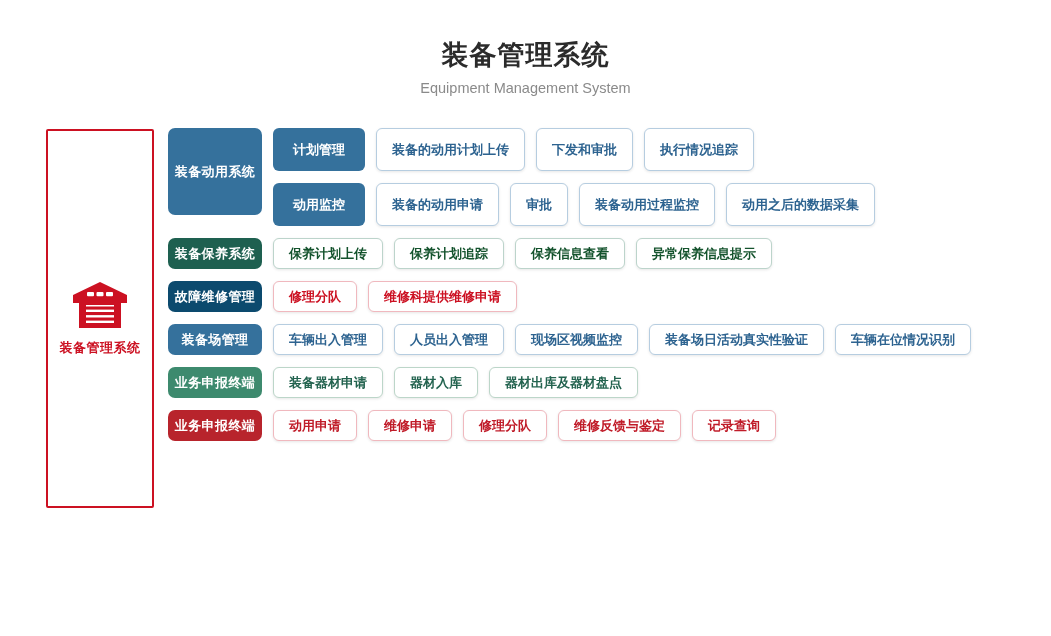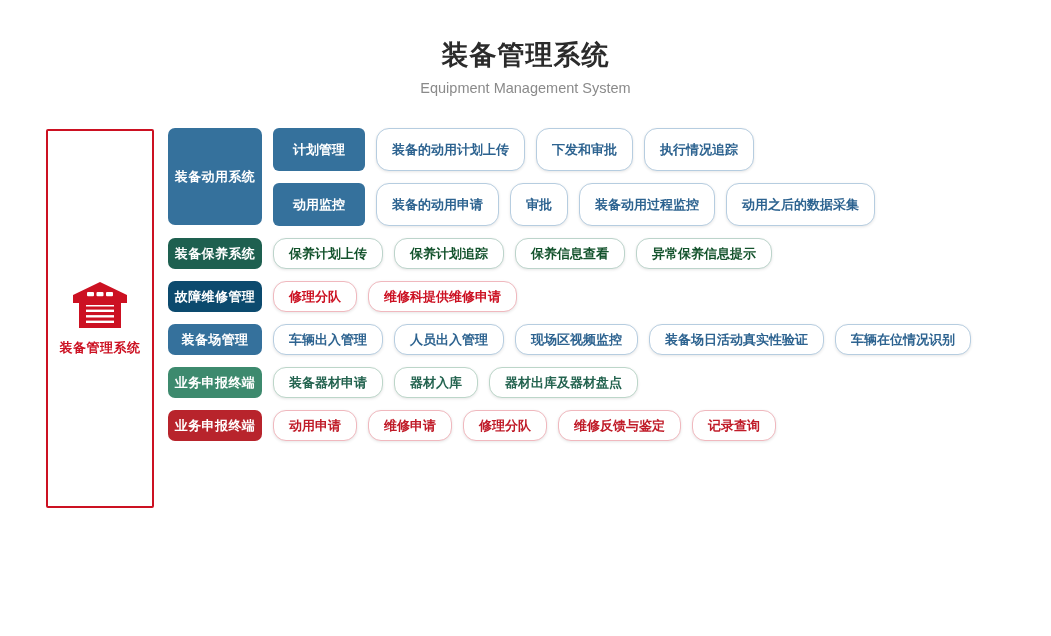--- a/index.html
+++ b/index.html
@@ -127,21 +127,21 @@
     justify-content: center;
     text-align: center;
     white-space: nowrap;
     margin-right: 11px;
     box-sizing: border-box;
   }
 
   
   .card {
     background: #ffffff;
-    border-radius: 13px;
+    border-radius: 6px;
     font-size: 13px;
     display: flex;
     align-items: center;
     justify-content: center;
     text-align: center;
     white-space: nowrap;
     padding: 0 15px;
     margin-right: 11px;
     box-sizing: border-box;
     box-shadow: 0 1px 3px rgba(0,0,0,0.10);
@@ -178,21 +178,21 @@
   }
   
   .t-red2 .cat { background: #b8242c; }
   .t-red2 .card {
     border: 1px solid #f0b8be;
     color: #c01b28;
     font-weight: bold;
   }
 
   
-  .row-tall .cat { height: 97px; }
+  .row-tall .cat { height: 87px; }
   .row-tall .subcat, .row-tall .card { height: 43px; }
   .row-short .cat,
   .row-short .subcat,
   .row-short .card { height: 31px; }
 </style>
 </head>
 <body>
 
 <div class="header">
   <div class="title">装备管理系统</div>

